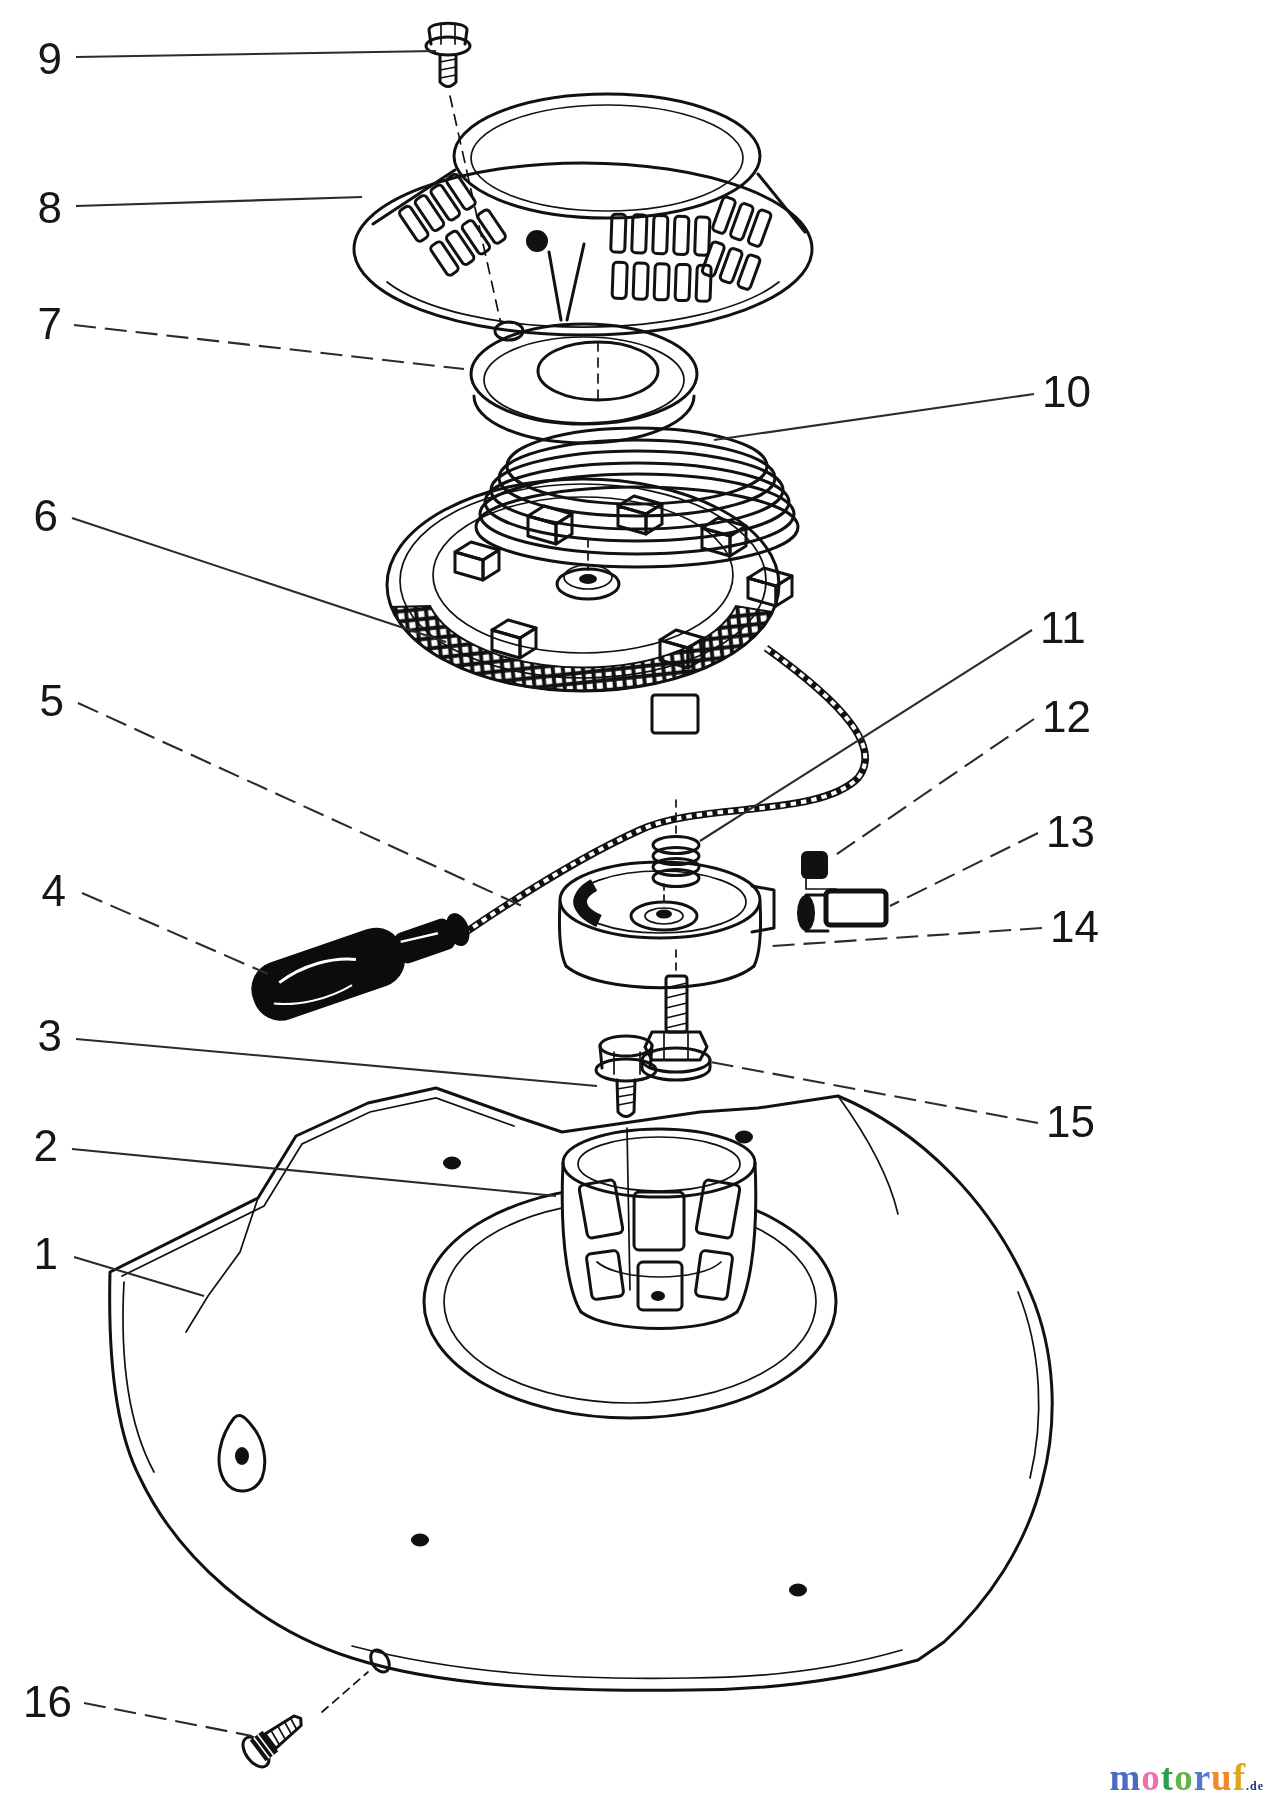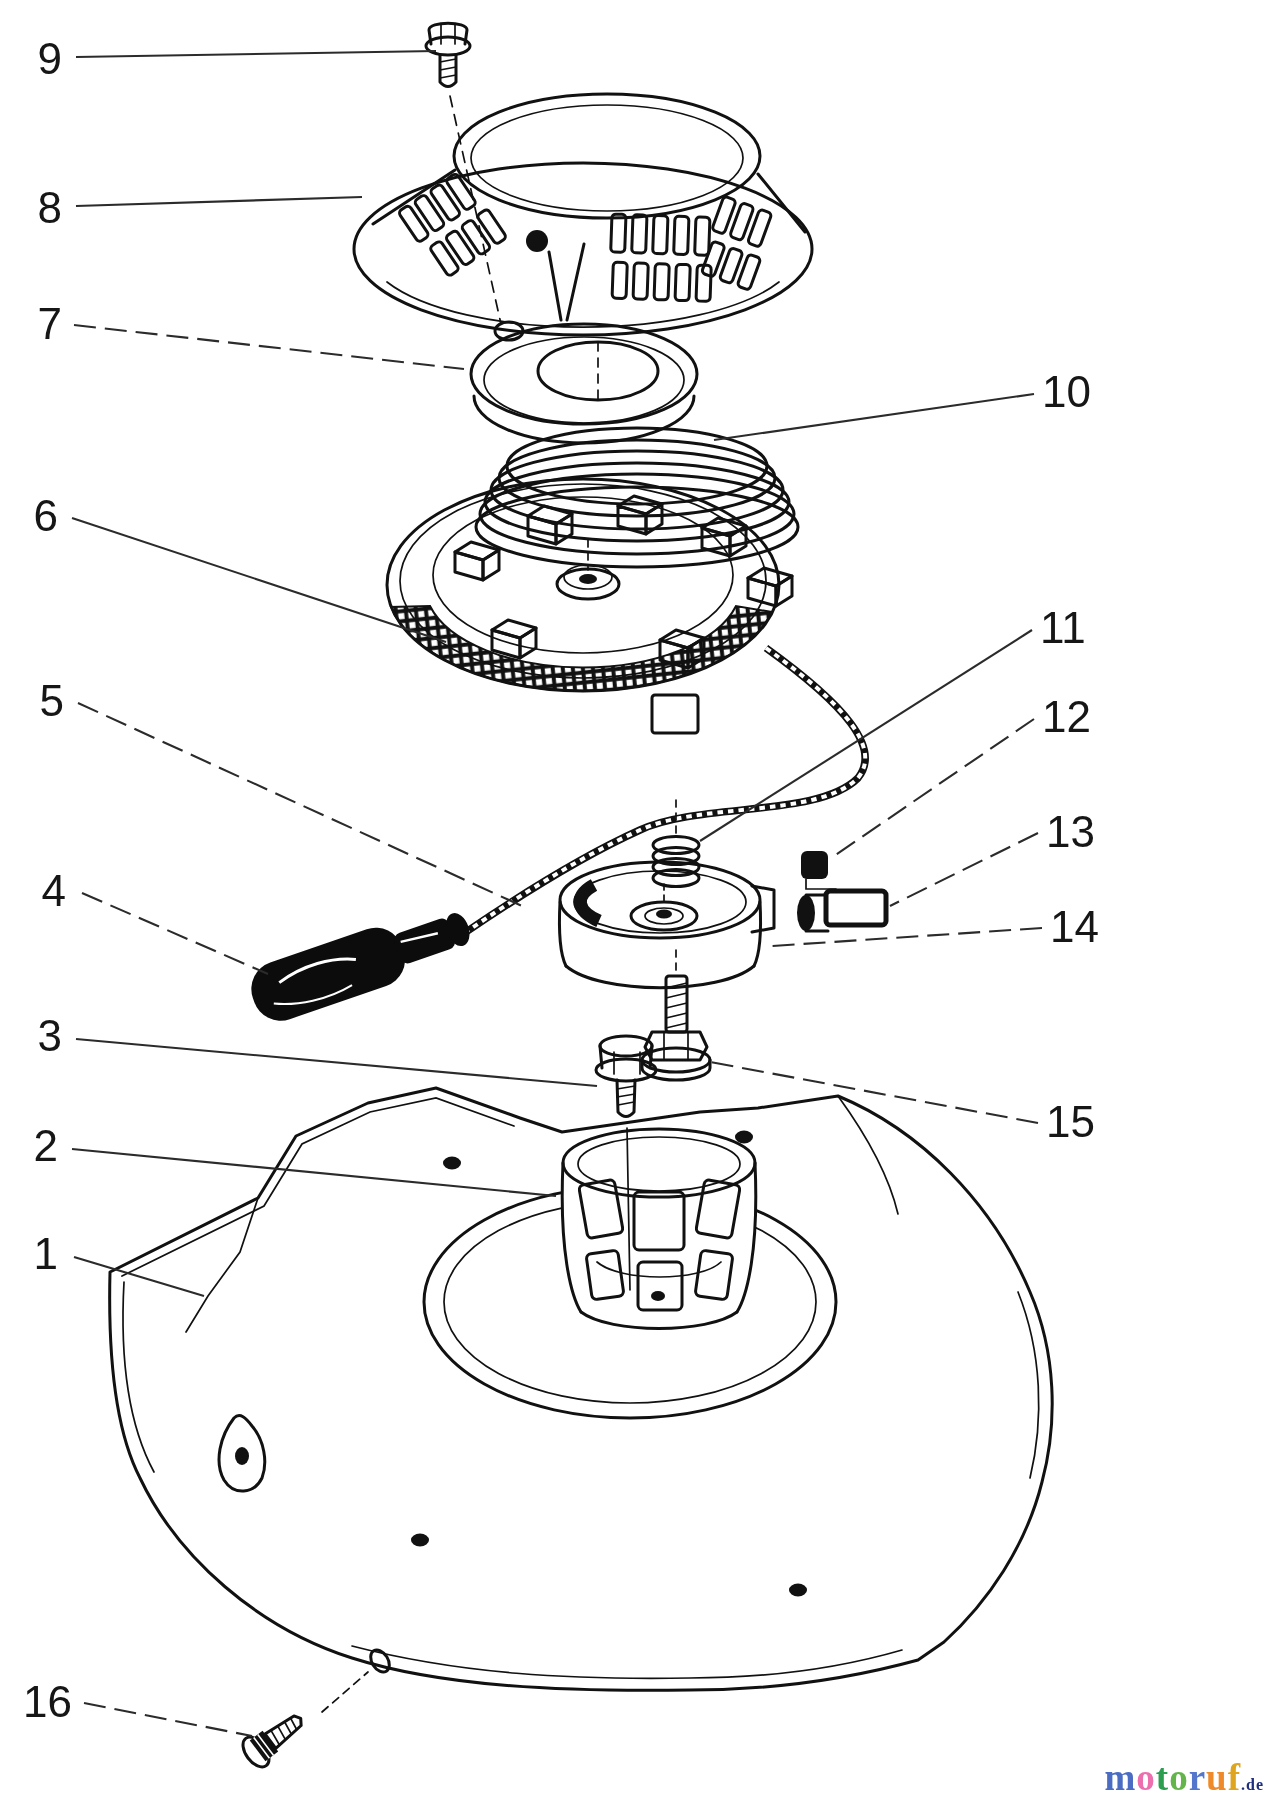--- a/index.html
+++ b/index.html
@@ -16,21 +16,21 @@
   .white{fill:#fff;stroke:none;}
   .leader{stroke:#2b2b2b;stroke-width:2.1;fill:none;}
   .leader.dashed{stroke-dasharray:22,9;}
   .callout-num{font-family:"Liberation Sans",sans-serif;font-size:44px;fill:#161616;}
   .watermark{
     position:absolute;right:10px;bottom:4px;
     font-family:"Liberation Serif",serif;font-weight:bold;
     font-size:37px;letter-spacing:1px;line-height:1;
     user-select:none;
   }
-  .watermark .wm-suffix{font-size:16px;font-weight:bold;}
+  .watermark .wm-suffix{font-size:12px;font-weight:bold;}
 </style>
 </head>
 <body>
 
 <div class="stage">
 <svg id="art" viewBox="0 0 1274 1800">
   <defs>
     <pattern id="knurl" width="10" height="10" patternUnits="userSpaceOnUse" patternTransform="rotate(-6)">
       <rect width="10" height="10" fill="#111"></rect>
       <rect x="1.8" y="1.8" width="6" height="6" fill="#fff"></rect>

